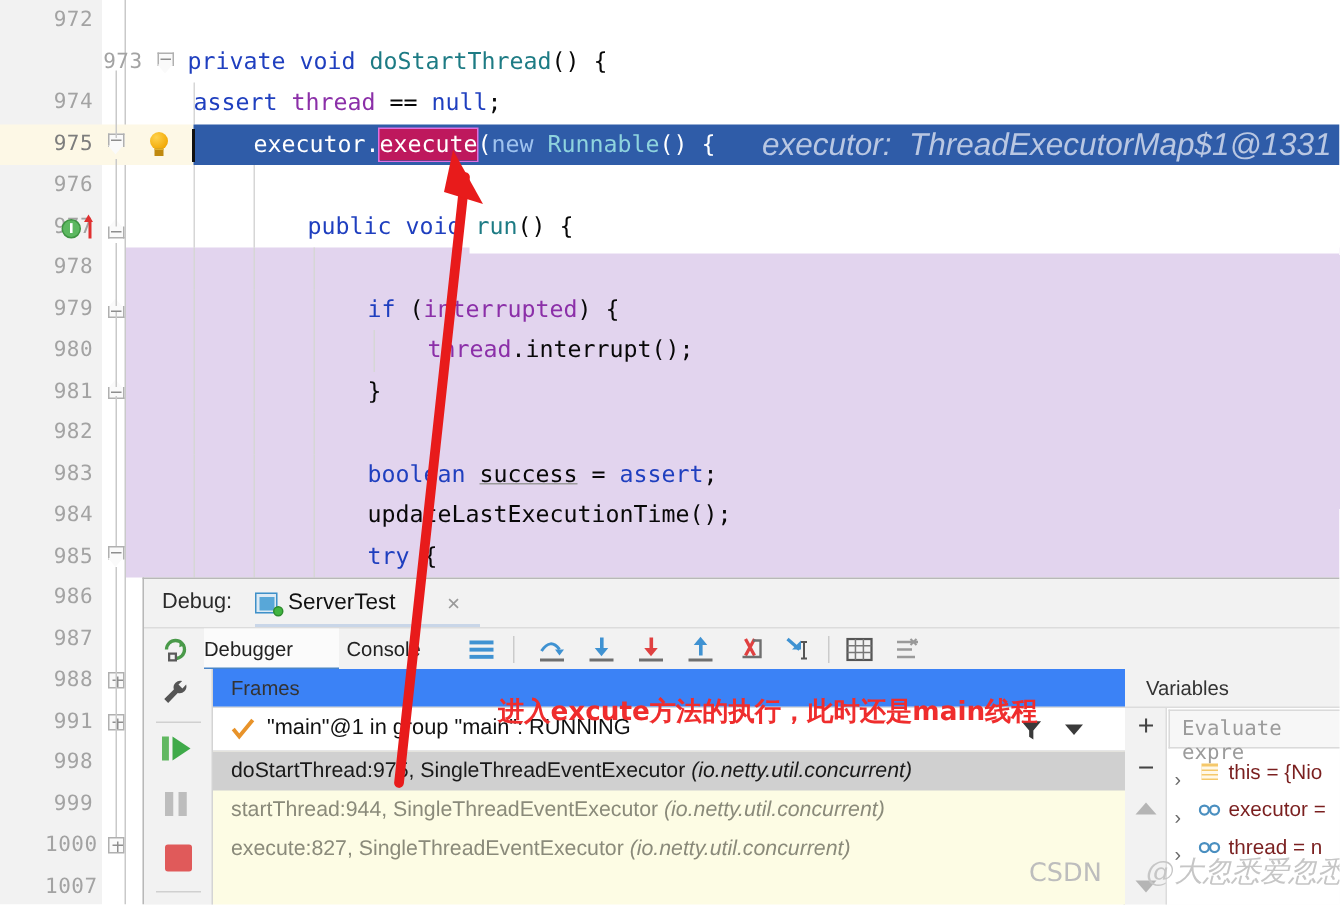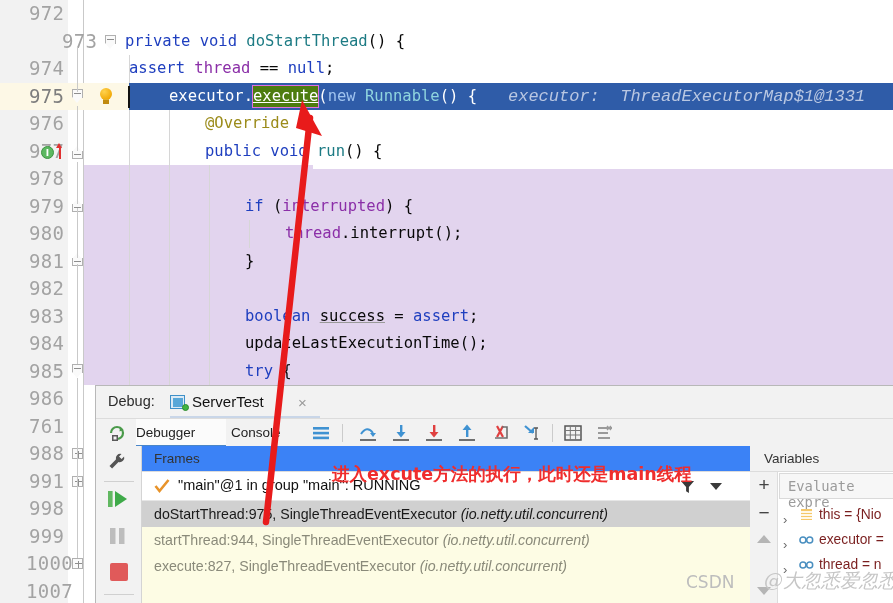--- a/index.html
+++ b/index.html
@@ -26,21 +26,21 @@
     background: #c9c9c9;
   }
   .code-rows { position: absolute; left: 0; top: 0; width: 893px; }
   .row {
     position: relative; height: 27.5px; width: 893px;
   }
   .lnum {
     position: absolute; left: 0; top: 0; width: 62px; height: 27.5px;
     text-align: right; line-height: 27.5px;
     font-family: "DejaVu Sans Mono", monospace;
-    font-size: 19px; color: #a3a3a3; letter-spacing: 0.3px; padding-left: 29px;
+    font-size: 14px; color: #a3a3a3; letter-spacing: 0.3px; padding-left: 29px;
   }
   .lnum.wide { width: 68px; left: -3px; }
   .codetext {
     position: absolute; left: 92px; top: 0; height: 27.5px;
     line-height: 27.5px; white-space: pre;
     font-family: "DejaVu Sans Mono", monospace;
     font-size: 15.5px; color: #080808;
   }
   
   .iguide {
@@ -57,23 +57,22 @@
   .ann { color: #9b8b1a; }
   .und { text-decoration: underline; text-decoration-color: #9a9a9a; }
   .hint {
     color: #9a9a9a; font-style: italic;
     font-family: "DejaVu Sans Mono", monospace; font-size: 15px;
   }
   .hint-on-sel { color: #b9c7e2; font-style: italic; }
   .sel-txt { color: #ffffff; }
   .sel-typ { color: #8fd4de; }
   .pinkhl {
-    background: #4d7c0f; color: #ffffff; padding: 1px 0 2px 0;
+    background: #be185d; color: #ffffff; padding: 1px 0 2px 0;
     box-shadow: 0 0 0 1px #e06fe0;
-    text-decoration: underline;
   }
   .caret {
     position: absolute; left: 128px; top: 3px; width: 2px; height: 22px; background: #111;
   }
 
   
   .fold {
     position: absolute; width: 11px; height: 11px; left: 72px;
     border: 1px solid #b0b0b0; background: #fafafa;
   }
@@ -312,28 +311,27 @@
           <div class="box"></div>
           <div class="bar"></div>
           <div class="tip"></div>
       </div>
       <div class="caret"></div>
       <div class="bulb" style="left:99px;top:5px;">
         <div class="glass"></div>
           <div class="base"></div>
       </div>
       <div class="codetext sel-txt" style="left:129px;"><span style="padding-left:40px;">executor.</span><span class="pinkhl">execute</span>(<span class="kw" style="color:#9fc3ef;">new</span> <span class="sel-typ">Runnable</span>() {</div>
-      <div class="hint-on-sel" style="position:absolute;left:508px;top:0;line-height:27.5px;white-space:pre;font-family:Liberation Mono, monospace;font-size:17px;">executor:  ThreadExecutorMap$1@1331</div>
+      <div class="hint-on-sel" style="position:absolute;left:508px;top:0;line-height:27.5px;white-space:pre;font-family:Liberation Sans, sans-serif;font-size:21px;">executor:  ThreadExecutorMap$1@1331</div>
     </div>
 
     <div class="row" style="top:110px;position:absolute;">
       <div class="lnum">976</div>
       <div class="iguide" style="left:129px;"></div>
       <div class="iguide" style="left:169px;"></div>
-      <div class="codetext" style="left:205px;"><span class="ann">@Override</span></div>
     </div>
 
     <div class="row" style="top:137.5px;position:absolute;">
       <div class="lnum">977</div>
       <div class="impl-mark" style="left:41px;top:8px;">I</div>
       <div class="impl-arrow" style="left:55px;top:5px;">
         <div class="shaft"></div>
           <div class="head"></div>
       </div>
       <div class="fold-up" style="top:8px;">
@@ -425,21 +423,21 @@
       <div class="iguide" style="left:129px;"></div>
         <div class="iguide" style="left:169px;"></div>
         <div class="iguide" style="left:209px;"></div>
       <div class="codetext" style="left:245px;"><span class="kw">try</span> {</div>
     </div>
 
     <div class="row" style="top:385px;position:absolute;">
       <div class="lnum">986</div>
     </div>
     <div class="row" style="top:412.5px;position:absolute;">
-      <div class="lnum">761</div>
+      <div class="lnum">987</div>
     </div>
     <div class="row" style="top:440px;position:absolute;">
       <div class="lnum">988</div>
       <div class="fold plus" style="top:8px;">
           <div class="bar"></div>
           <div class="bar2"></div>
         </div>
     </div>
     <div class="row" style="top:467.5px;position:absolute;">
       <div class="lnum">991</div>

